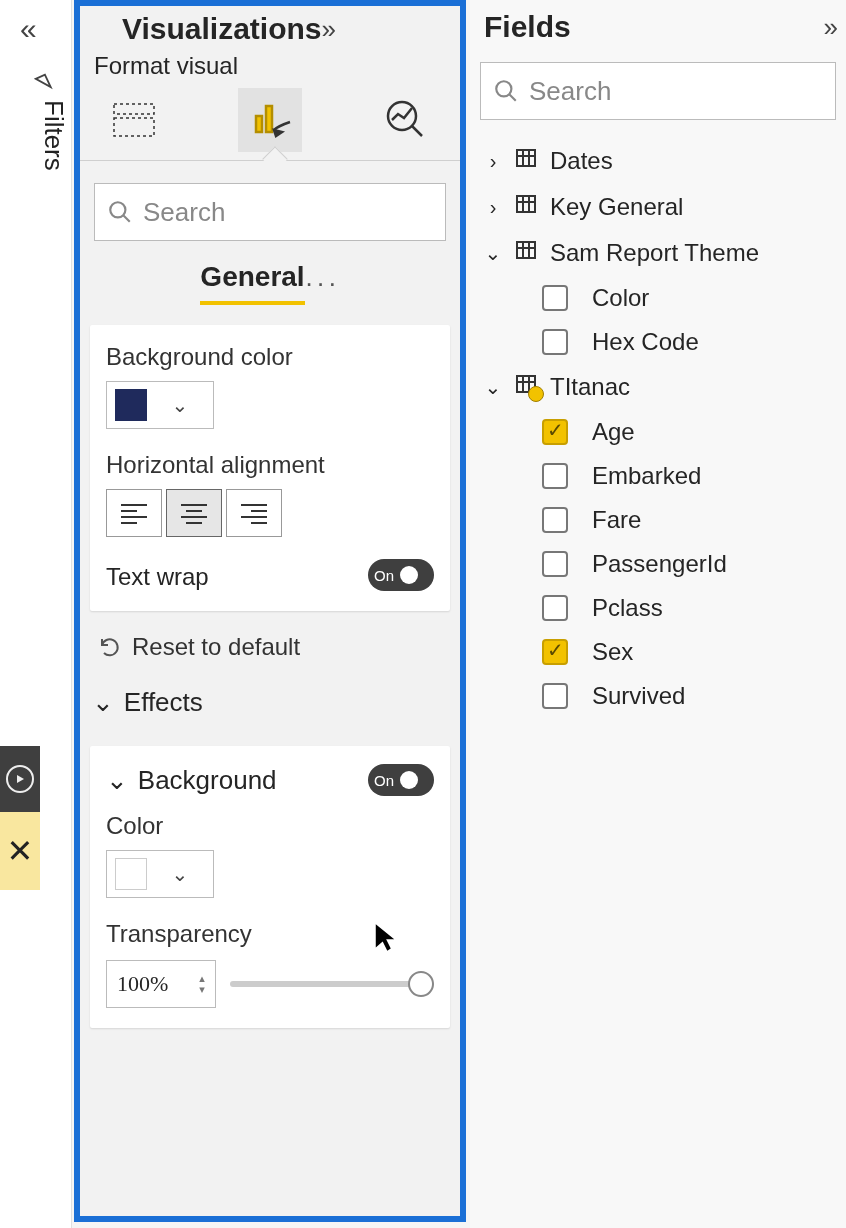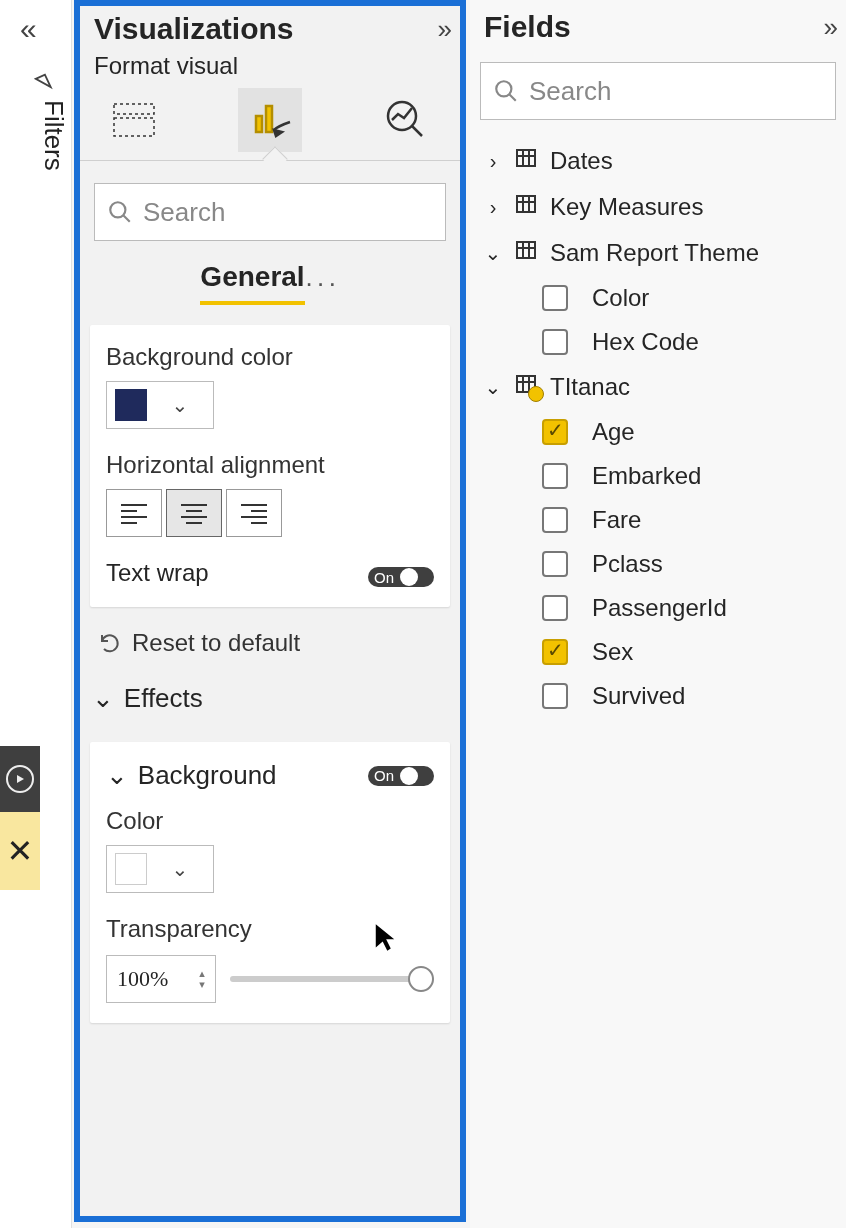--- a/index.html
+++ b/index.html
@@ -43,21 +43,21 @@
     display:flex; align-items:center; justify-content:center; font-size:32px; color:#222;
   }
 
   .viz-panel {
     position:absolute;
     left:74px; top:0; width:392px; height:1222px;
     background:#f2f2f2;
     border:6px solid #1a6fd6;
     padding:0;
   }
-  .viz-header { display:flex; justify-content:space-between; align-items:center; padding:6px 14px 2px 14px;}
+  .viz-header { display:flex; align-items:center; padding:6px 14px 2px 14px;margin-left:28px;}
   .viz-header .title { font-size:30px; font-weight:600;}
   .viz-header .exp { font-size:26px; letter-spacing:-6px; color:#444;}
   .subhead { padding:4px 14px 8px 14px; font-size:24px; color:#252525;}
   .mode-row { display:flex; align-items:center; justify-content:space-between; padding:0 22px 8px 22px; position:relative;}
   .mode-row .ico { width:64px; height:64px; display:flex; align-items:center; justify-content:center;}
   .mode-row .ico.sel { background:#e2e2e2;}
   .mode-row svg { overflow:visible;}
   .sub-border { border-bottom:1px solid #cfcfcf; margin:0 0 0 0; position:relative;}
   .sub-border .arrow-up { position:absolute; left:186px; top:-10px; width:18px; height:18px; background:#f2f2f2; border-left:1px solid #cfcfcf; border-top:1px solid #cfcfcf; transform:rotate(45deg);}
   .search-box {
@@ -76,21 +76,21 @@
     padding:18px 16px 20px 16px;
   }
   .card .lbl { font-size:24px; color:#333; margin-bottom:10px;}
   .color-combo { display:flex; align-items:center; border:1px solid #bbb; width:108px; height:48px; background:#fff;}
   .color-combo .swatch { width:32px; height:32px; margin-left:8px;}
   .color-combo .chev { flex:1; display:flex; align-items:center; justify-content:center; font-size:20px; color:#444;}
   .halign { display:flex; gap:4px; margin-top:8px;}
   .halign .opt { width:56px; height:48px; border:1px solid #999; background:#fff; display:flex; align-items:center; justify-content:center;}
   .halign .opt.sel { background:#e6e6e6; border-color:#666;}
   .toggle-row { display:flex; align-items:flex-end; justify-content:space-between; margin-top:22px;}
-  .toggle { width:66px; height:20px; border-radius:16px; background:#3f3f3f; color:#fff; display:flex; align-items:center; padding:0 6px; font-size:15px; gap:6px;}
+  .toggle { width:66px; height:32px; border-radius:16px; background:#3f3f3f; color:#fff; display:flex; align-items:center; padding:0 6px; font-size:15px; gap:6px;}
   .toggle .knob { width:18px; height:18px; border-radius:50%; background:#fff;}
 
   .reset-row { display:flex; align-items:center; gap:10px; padding:22px 18px; font-size:24px; color:#333;}
   .reset-row svg { color:#555;}
 
   .section-row { display:flex; align-items:center; gap:10px; padding:4px 18px 10px 12px; font-size:26px;}
   .section-row.inner { justify-content:space-between; padding:0 0 16px 0;}
 
   .stepper-row { display:flex; align-items:center; gap:14px; margin-top:12px;font-family:Liberation Serif, serif;}
   .stepper { display:flex; align-items:center; border:1px solid #bbb; height:48px; width:110px; background:#fff; font-size:22px;}
@@ -304,21 +304,21 @@
             <path d="M3 10 H21 M9 4 V20 M15 4 V20"></path>
           </svg></span>
         <span>Dates</span>
       </div>
       <div class="tree-item">
         <span class="chev">›</span>
         <span class="tbl-ico" style="position:relative"><svg width="24" height="24" viewBox="0 0 24 24" fill="none" stroke="#333" stroke-width="2">
             <rect x="3" y="4" width="18" height="16"></rect>
             <path d="M3 10 H21 M9 4 V20 M15 4 V20"></path>
           </svg></span>
-        <span>Key Measures</span>
+        <span>Key General</span>
       </div>
       <div class="tree-item">
         <span class="chev">⌄</span>
         <span class="tbl-ico" style="position:relative"><svg width="24" height="24" viewBox="0 0 24 24" fill="none" stroke="#333" stroke-width="2">
             <rect x="3" y="4" width="18" height="16"></rect>
             <path d="M3 10 H21 M9 4 V20 M15 4 V20"></path>
           </svg></span>
         <span>Sam Report Theme</span>
       </div>
       <div class="field-item">
@@ -344,25 +344,25 @@
       <div class="field-item">
         <span class="cb"></span>
         <span>Embarked</span>
       </div>
       <div class="field-item">
         <span class="cb"></span>
         <span>Fare</span>
       </div>
       <div class="field-item">
         <span class="cb"></span>
+        <span>PassengerId</span>
+      </div>
+      <div class="field-item">
+        <span class="cb"></span>
         <span>Pclass</span>
-      </div>
-      <div class="field-item">
-        <span class="cb"></span>
-        <span>PassengerId</span>
       </div>
       <div class="field-item">
         <span class="cb checked"></span>
         <span>Sex</span>
       </div>
       <div class="field-item">
         <span class="cb"></span>
         <span>Survived</span>
       </div>
     </div>

